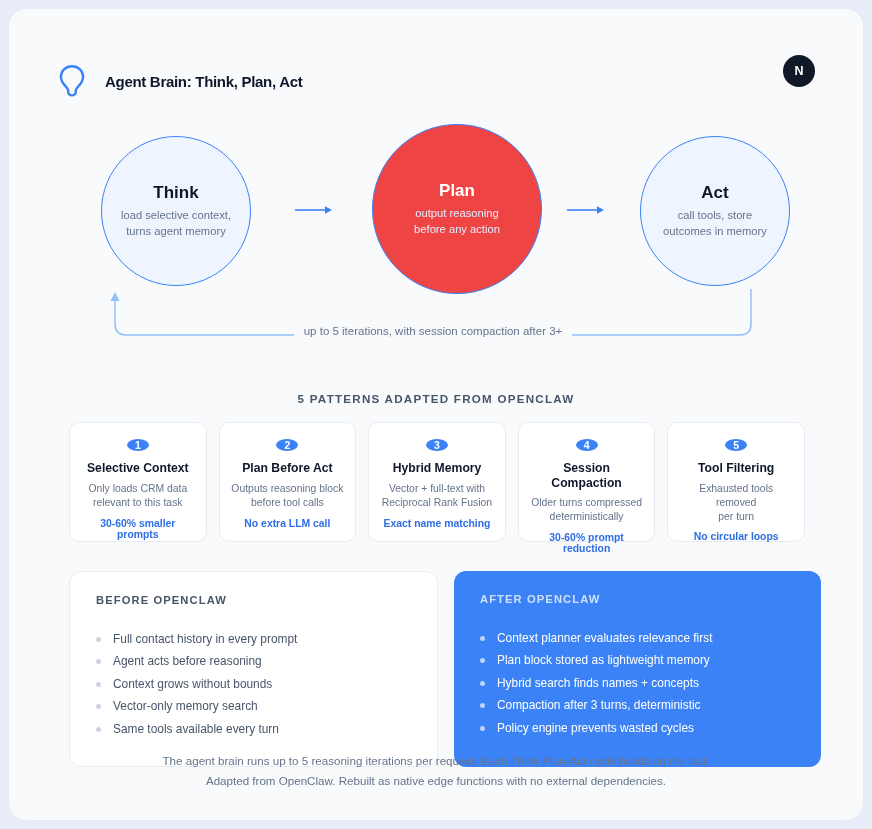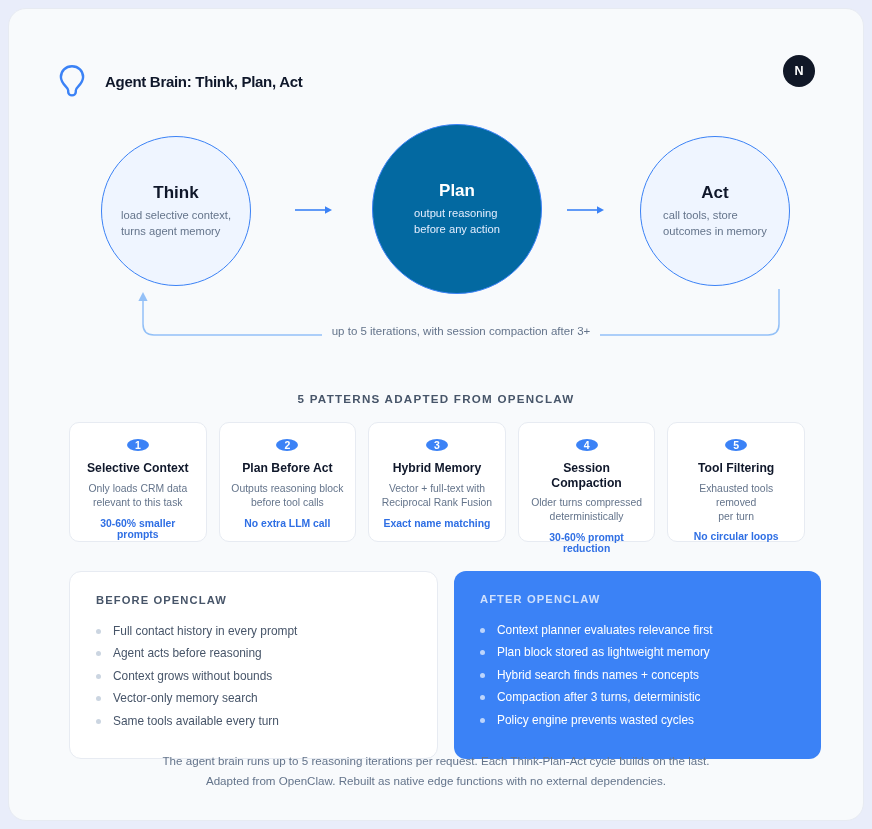--- a/index.html
+++ b/index.html
@@ -76,28 +76,28 @@
   .node {
     position: absolute;
     width: 150px;
     height: 150px;
     border-radius: 50%;
     display: flex;
     flex-direction: column;
     align-items: center;
     justify-content: center;
     box-sizing: border-box;
-    text-align: left;
+    text-align: center;
   }
   .node.light {
     background: #eff5ff;
     border: 1.6px solid #3b82f6;
   }
   .node.solid {
-    background: #0369a1;
+    background: #ef4444;
     border: 1.6px solid #3b82f6;
   }
   .node-title {
     font-size: 17px;
     font-weight: bold;
     color: #0f172a;
     margin-bottom: 5px;
   }
   .node.solid .node-title { color: #ffffff; }
   .node-desc {
@@ -117,21 +117,21 @@
     top: 80px;
     width: 38px;
     height: 12px;
   }
   .arrow-1 { left: 238px; }
   .arrow-2 { left: 510px; }
 
   
   .loop {
     position: absolute;
-    left: 122px;
+    left: 94px;
     top: 278px;
     width: 660px;
     height: 62px;
   }
   .loop-label {
     position: absolute;
     left: 0;
     top: 38px;
     width: 660px;
     text-align: center;
@@ -231,21 +231,21 @@
     background: #ffffff;
     border: 1px solid #e7ebf2;
   }
   .panel-after {
     background: #3b82f6;
   }
   .panel-title {
     font-size: 11.2px;
     font-weight: bold;
     letter-spacing: 1.1px;
-    margin-bottom: 16px;
+    margin-bottom: 24px;
   }
   .panel-before .panel-title { color: #475569; }
   .panel-after .panel-title { color: #cfe0fd; }
   .panel-list {
     list-style: none;
     margin: 0;
     padding: 0;
   }
   .panel-list li {
     font-size: 11.9px;

